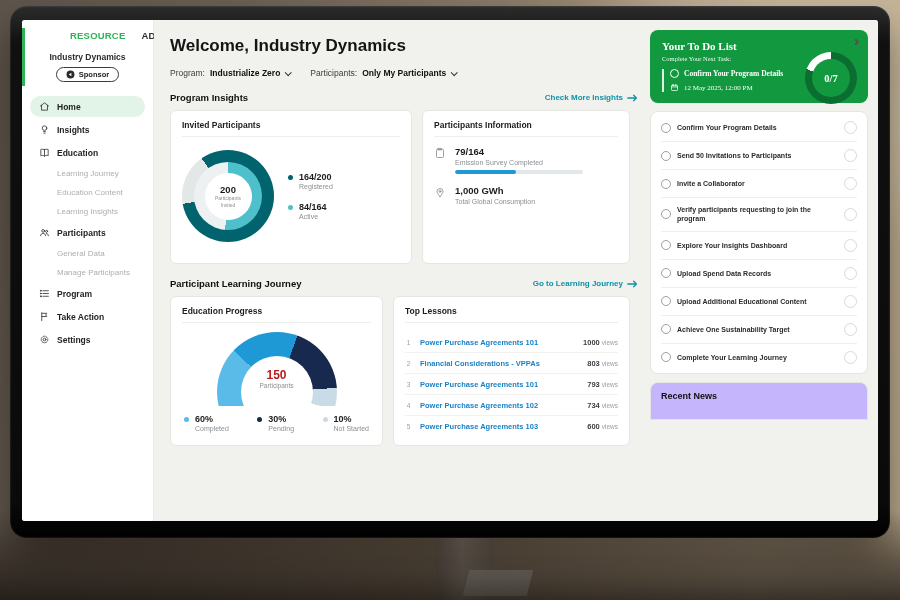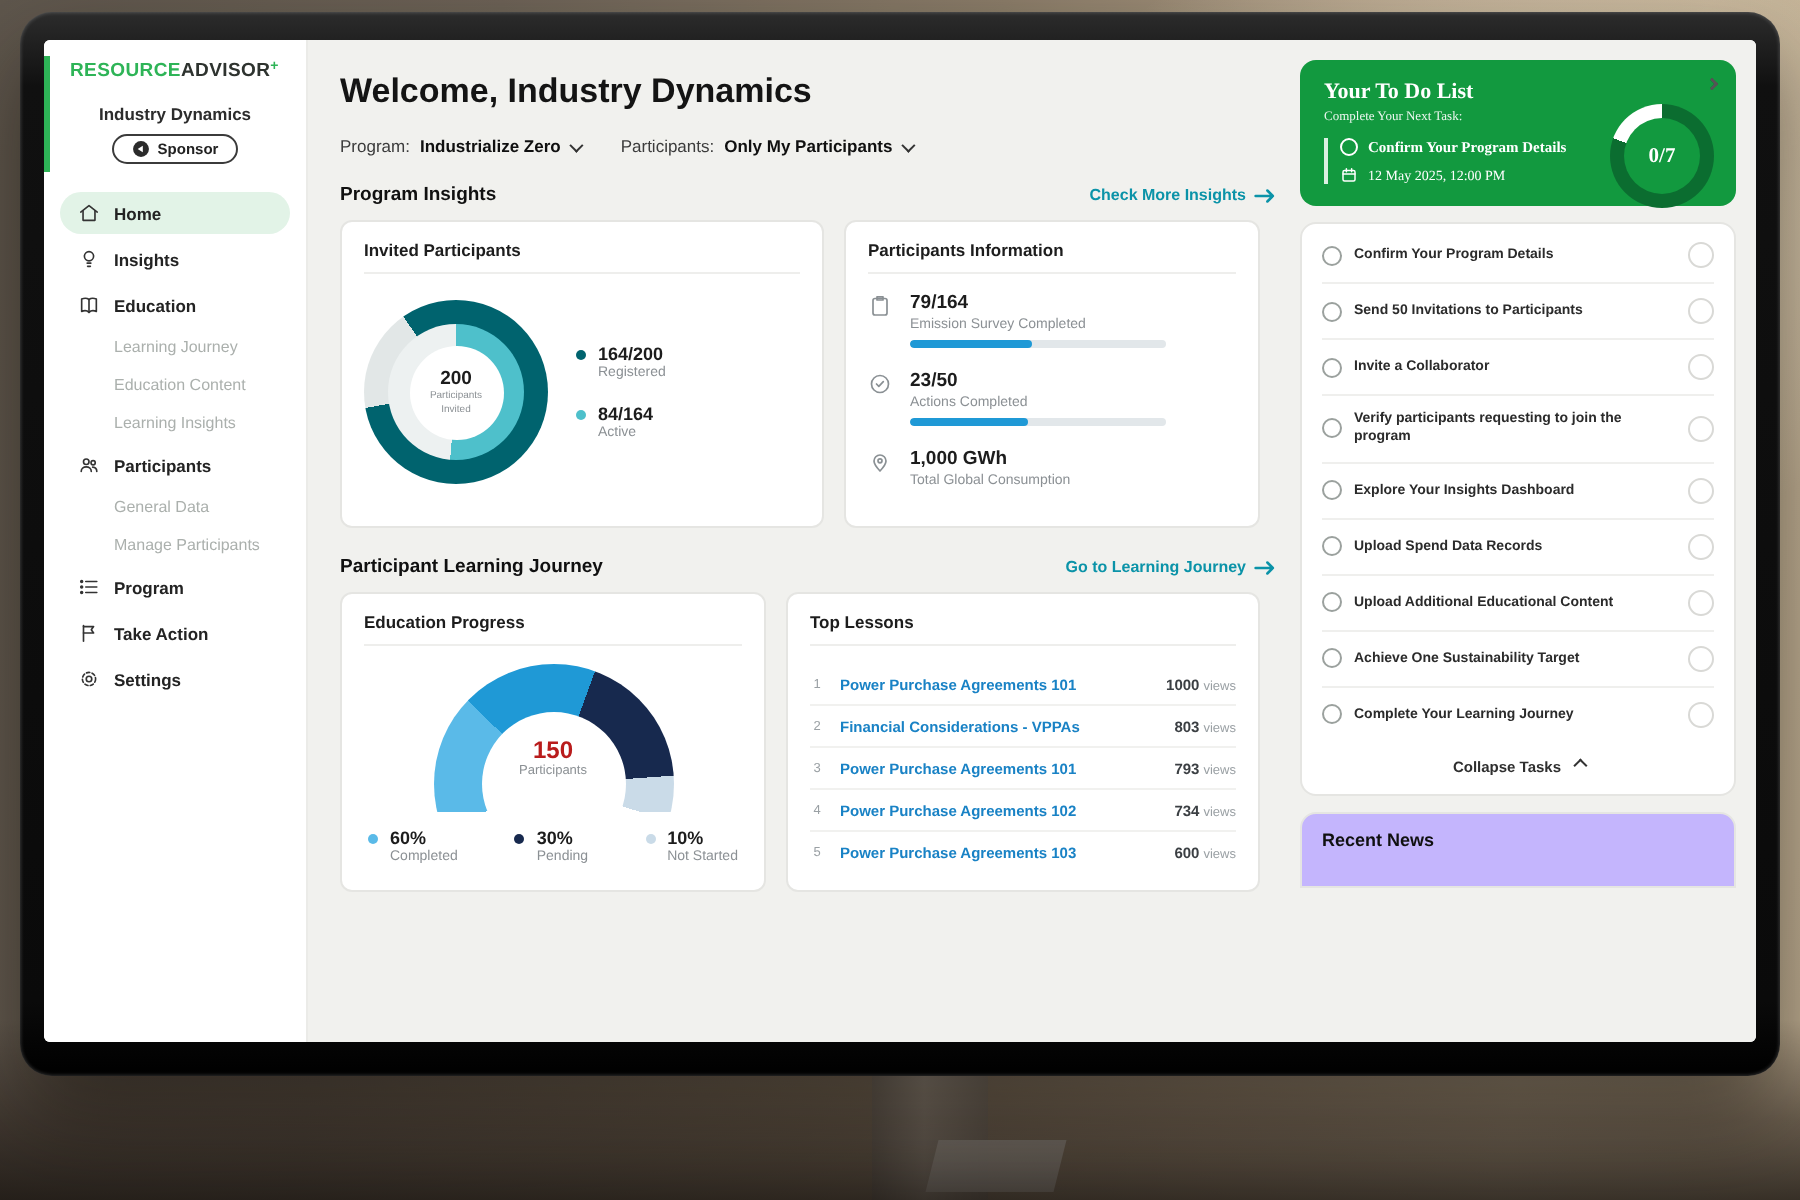--- a/index.html
+++ b/index.html
@@ -22,22 +22,22 @@
   .monitor { position:absolute; left:10px; top:6px; width:880px; height:532px;
     background:linear-gradient(180deg,#2c2c2c,#101010 7%,#0a0a0a 93%,#000);
     border-radius:16px; box-shadow:0 20px 44px rgba(18,12,8,.55), inset 0 0 2px rgba(255,255,255,.28); }
   .screen { position:absolute; left:12px; top:14px; right:12px; bottom:17px;
     background:#fff; border-radius:3px; overflow:hidden; display:flex; }
 
   
   .sidebar { width:132px; flex:none; background:#fff; border-right:1px solid #EBEBE8;
     padding:10px 8px; position:relative; }
   .logo-accent { position:absolute; left:0; top:8px; width:3px; height:58px; background:var(--brand-green,#2EB457); }
-  .logo-row { display:flex; align-items:flex-start; gap:0; padding-left:5px;
-    font-size:9.5px; font-weight:700; letter-spacing:.2px; white-space:nowrap; }
+  .logo-row { display:flex; align-items:flex-start; gap:16px; padding-left:5px;
+    font-size:9.5px; font-weight:700; letter-spacing:.2px; white-space:nowrap;margin-left:35px; }
   .logo-resource { color:var(--brand-green,#2EB457); }
   .logo-advisor { color:#2e332f; }
   .logo-plus { color:var(--brand-green,#2EB457); font-size:7px; line-height:1; }
   .org { text-align:center; font-size:8.5px; font-weight:700; color:#2c2c2c; margin:11px 0 5px; }
   .badge { display:flex; width:fit-content; margin:0 auto; align-items:center; gap:4px;
     border:1px solid #3b3b3b; border-radius:10px; padding:2px 9px; font-size:7.5px; font-weight:600; color:#222; }
   .nav { margin-top:13px; display:flex; flex-direction:column; }
   .nav-item { display:flex; align-items:center; gap:7px; padding:5px 9px; border-radius:13px;
     font-size:8.5px; font-weight:700; color:#232323; cursor:pointer; margin:1px 0; }
   .nav-item.active { background:#E2F3E7; }
@@ -325,33 +325,20 @@
                 <div>
                   <div class="info-val">79/164</div>
                   <div class="info-lab">Emission Survey Completed</div>
                   <div class="bar">
                       <div class="bar-fill" style="width: 48%;"></div>
                     </div>
                 </div>
               </div>
               <div class="info-row">
                 <svg class="info-icon" width="12" height="12" viewBox="0 0 24 24" fill="none" stroke="currentColor" stroke-width="1.7" stroke-linecap="round" stroke-linejoin="round">
-                    <circle cx="12" cy="12" r="8.5"></circle>
-                    <path d="M8.5 12l2.3 2.3 4.5-4.6"></path>
-                  </svg>
-                <div>
-                  <div class="info-val">23/50</div>
-                  <div class="info-lab">Actions Completed</div>
-                  <div class="bar">
-                      <div class="bar-fill" style="width: 46%;"></div>
-                    </div>
-                </div>
-              </div>
-              <div class="info-row">
-                <svg class="info-icon" width="12" height="12" viewBox="0 0 24 24" fill="none" stroke="currentColor" stroke-width="1.7" stroke-linecap="round" stroke-linejoin="round">
                     <path d="M12 21c-4-4.3-6-7.3-6-10a6 6 0 1 1 12 0c0 2.7-2 5.7-6 10z"></path>
                     <circle cx="12" cy="10.8" r="2"></circle>
                   </svg>
                 <div>
                   <div class="info-val">1,000 GWh</div>
                   <div class="info-lab">Total Global Consumption</div>
                 </div>
               </div>
             </div>
           </div>
@@ -514,24 +501,20 @@
                   <span class="chev right"></span>
                 </span>
             </div>
             <div class="task-row" style="border-bottom:none;">
               <span class="task-check"></span>
               <span class="task-label">Complete Your Learning Journey</span>
               <span class="task-go">
                   <span class="chev right"></span>
                 </span>
             </div>
-            <div class="collapse-row">
-              <span>Collapse Tasks</span>
-              <span class="chev up"></span>
-            </div>
           </div>
 
           <div class="news-card">
             <span>Recent News</span>
           </div>
         </div>
 
       </div>
     </div>
   </div>

